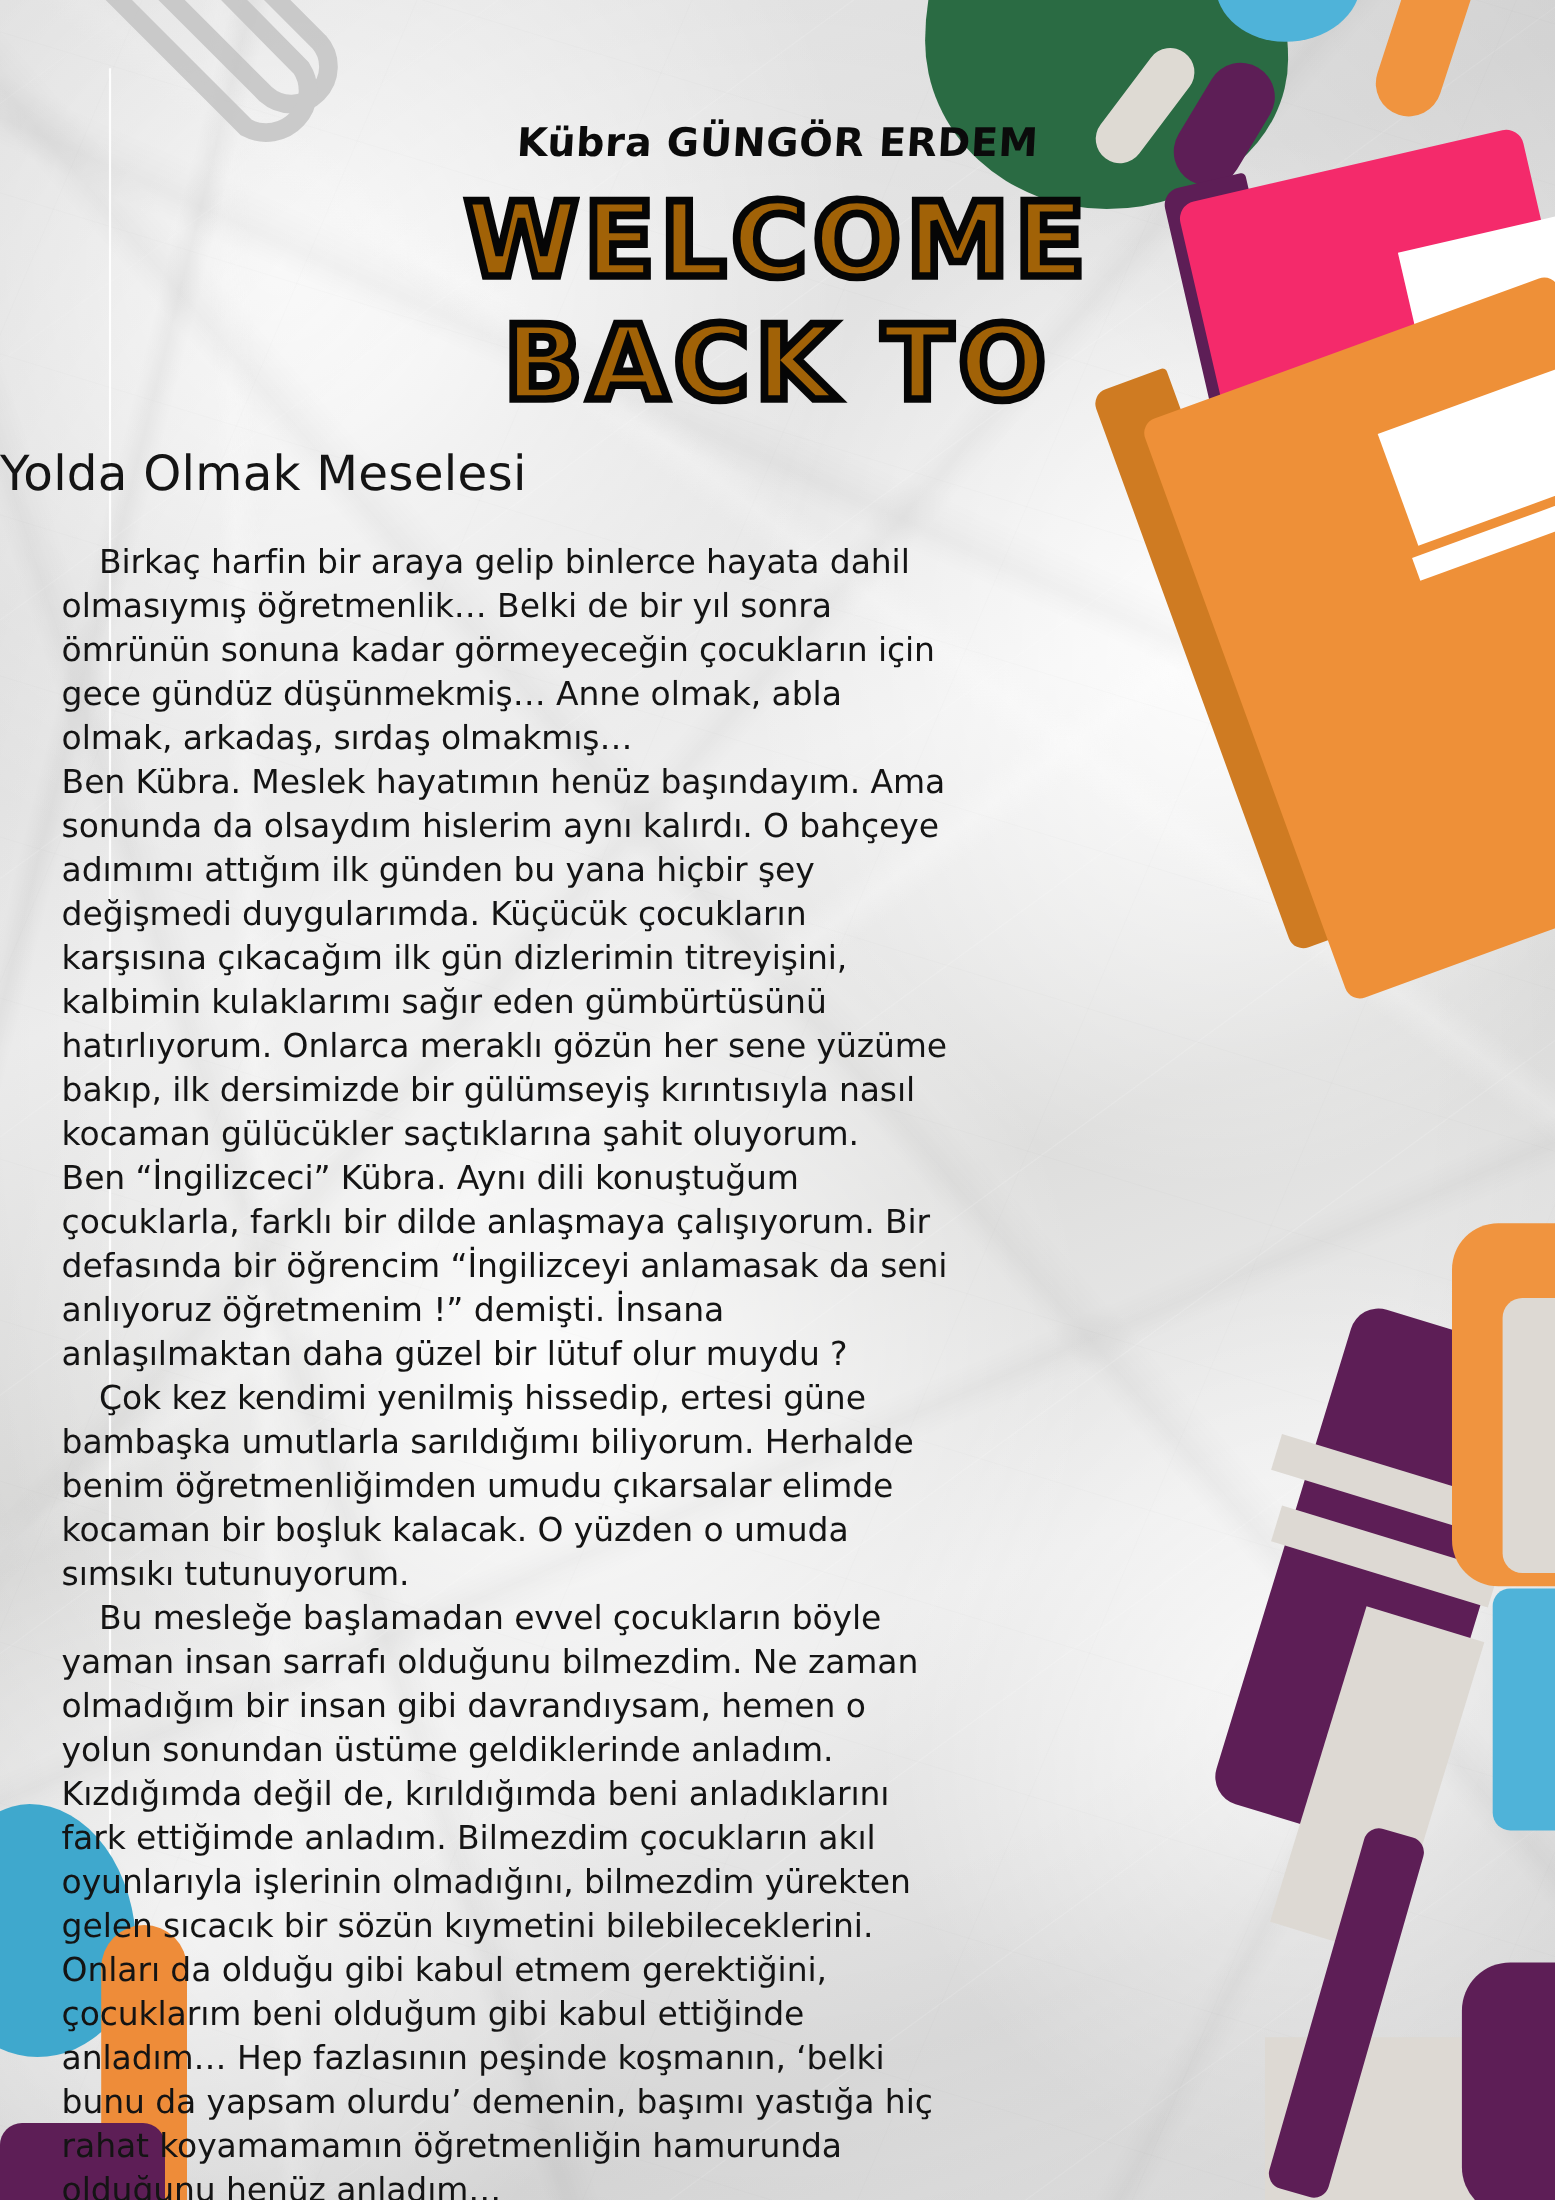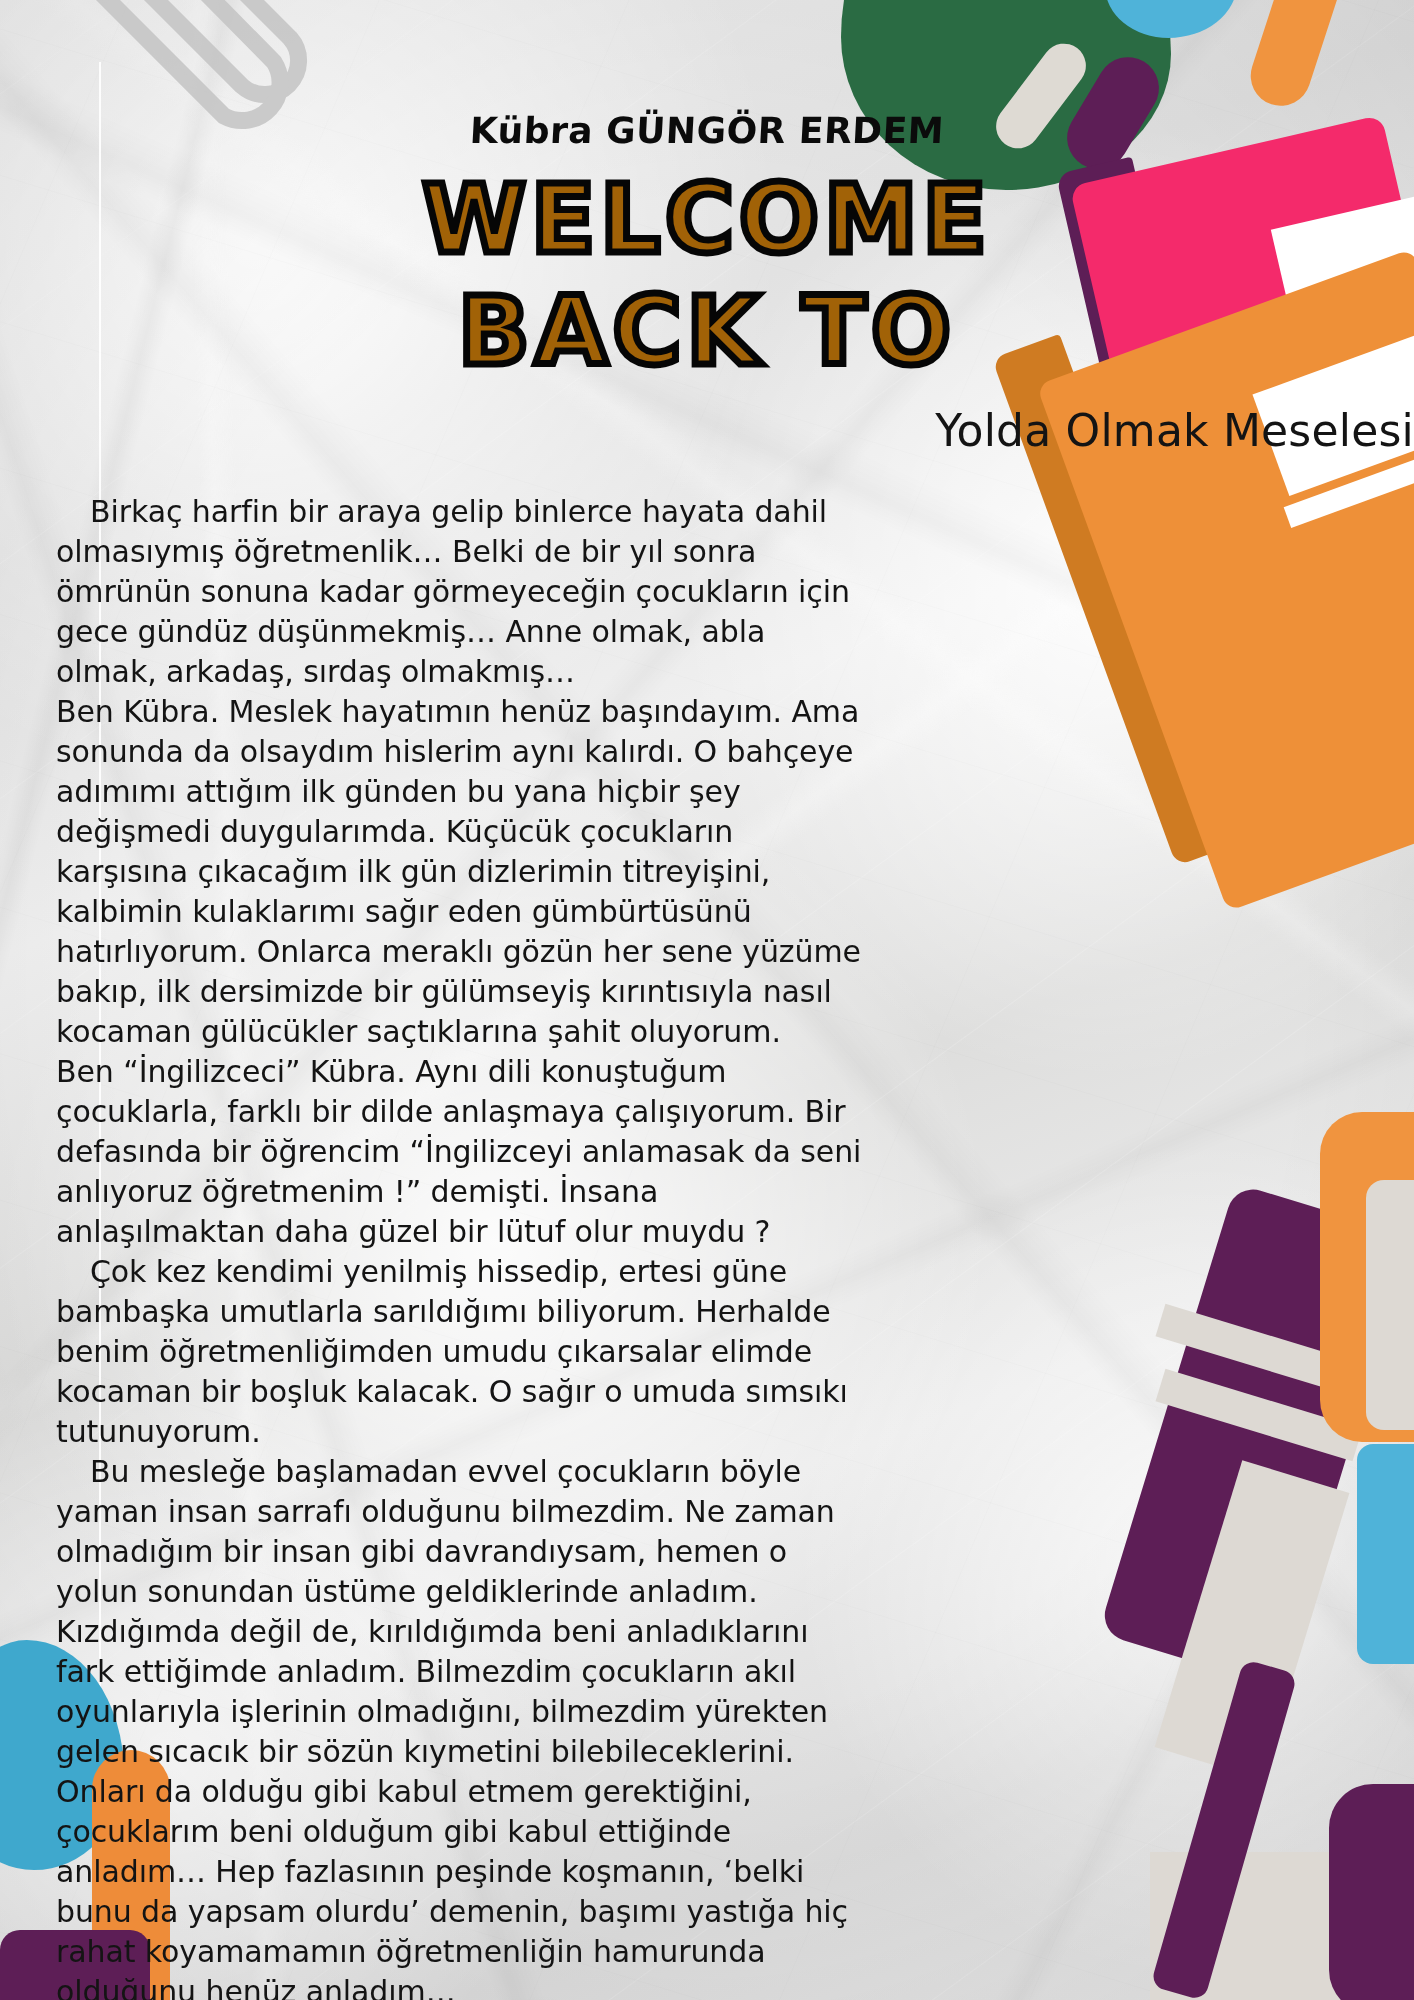--- a/index.html
+++ b/index.html
@@ -275,21 +275,21 @@
     line-height: 0.96;
     letter-spacing: 5px;
     color: #a16207;
     margin-top: 24px;
     -webkit-text-stroke: 7px #060606;
     text-transform: uppercase;
   }
   .headline div { margin-bottom: 22px; }
 
   .subtitle {
-    text-align: right;
+    text-align: left;
     font-family: "DejaVu Sans", sans-serif;
     font-size: 44px;
     font-weight: 400;
     color: #141414;
     letter-spacing: 0.2px;
     margin-top: 28px;
   }
 
   .body-text {
     margin: 36px 0 0 0;
@@ -364,19 +364,19 @@
       <div>WELCOME</div>
       <div>BACK TO</div>
     </div>
 
     <div class="subtitle">Yolda Olmak Meselesi</div>
 
     <div class="body-text">
       <p>Birkaç harfin bir araya gelip binlerce hayata dahil olmasıymış öğretmenlik… Belki de bir yıl sonra ömrünün sonuna kadar görmeyeceğin çocukların için gece gündüz düşünmekmiş… Anne olmak, abla olmak, arkadaş, sırdaş olmakmış…</p>
       <p class="cont">Ben Kübra. Meslek hayatımın henüz başındayım. Ama sonunda da olsaydım hislerim aynı kalırdı. O bahçeye adımımı attığım ilk günden bu yana hiçbir şey değişmedi duygularımda. Küçücük çocukların karşısına çıkacağım ilk gün dizlerimin titreyişini, kalbimin kulaklarımı sağır eden gümbürtüsünü hatırlıyorum. Onlarca meraklı gözün her sene yüzüme bakıp, ilk dersimizde bir gülümseyiş kırıntısıyla nasıl kocaman gülücükler saçtıklarına şahit oluyorum.</p>
       <p class="cont">Ben “İngilizceci” Kübra. Aynı dili konuştuğum çocuklarla, farklı bir dilde anlaşmaya çalışıyorum. Bir defasında bir öğrencim “İngilizceyi anlamasak da seni anlıyoruz öğretmenim !” demişti. İnsana anlaşılmaktan daha güzel bir lütuf olur muydu ?</p>
-      <p>Çok kez kendimi yenilmiş hissedip, ertesi güne bambaşka umutlarla sarıldığımı biliyorum. Herhalde benim öğretmenliğimden umudu çıkarsalar elimde kocaman bir boşluk kalacak. O sağır o umuda sımsıkı tutunuyorum.</p>
+      <p>Çok kez kendimi yenilmiş hissedip, ertesi güne bambaşka umutlarla sarıldığımı biliyorum. Herhalde benim öğretmenliğimden umudu çıkarsalar elimde kocaman bir boşluk kalacak. O yüzden o umuda sımsıkı tutunuyorum.</p>
       <p>Bu mesleğe başlamadan evvel çocukların böyle yaman insan sarrafı olduğunu bilmezdim. Ne zaman olmadığım bir insan gibi davrandıysam, hemen o yolun sonundan üstüme geldiklerinde anladım. Kızdığımda değil de, kırıldığımda beni anladıklarını fark ettiğimde anladım. Bilmezdim çocukların akıl oyunlarıyla işlerinin olmadığını, bilmezdim yürekten gelen sıcacık bir sözün kıymetini bilebileceklerini. Onları da olduğu gibi kabul etmem gerektiğini, çocuklarım beni olduğum gibi kabul ettiğinde anladım… Hep fazlasının peşinde koşmanın, ‘belki bunu da yapsam olurdu’ demenin, başımı yastığa hiç rahat koyamamamın öğretmenliğin hamurunda olduğunu henüz anladım…</p>
     </div>
 
   </div>
 
 </div>
 
 </body></html>

